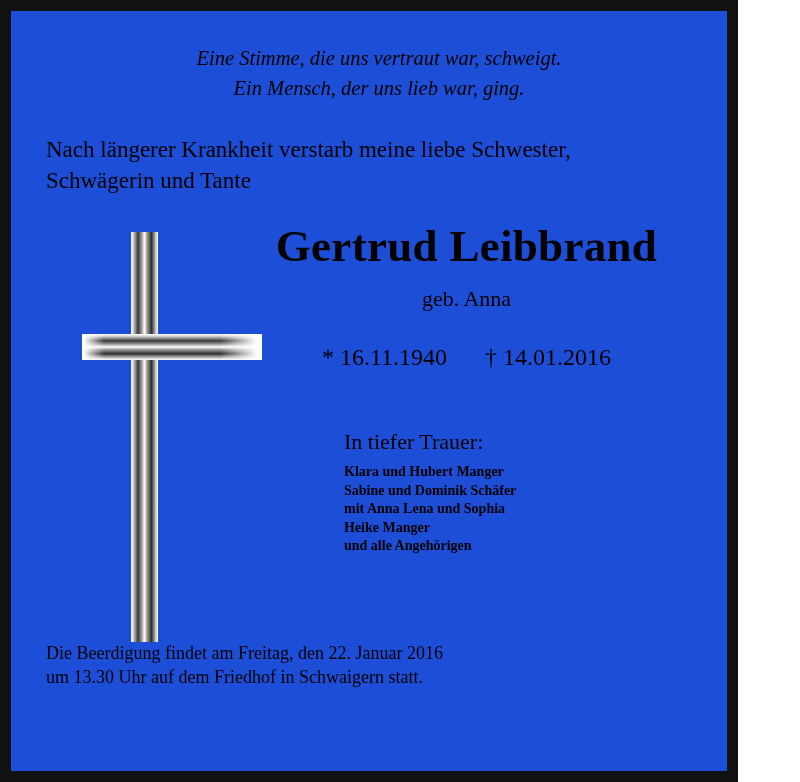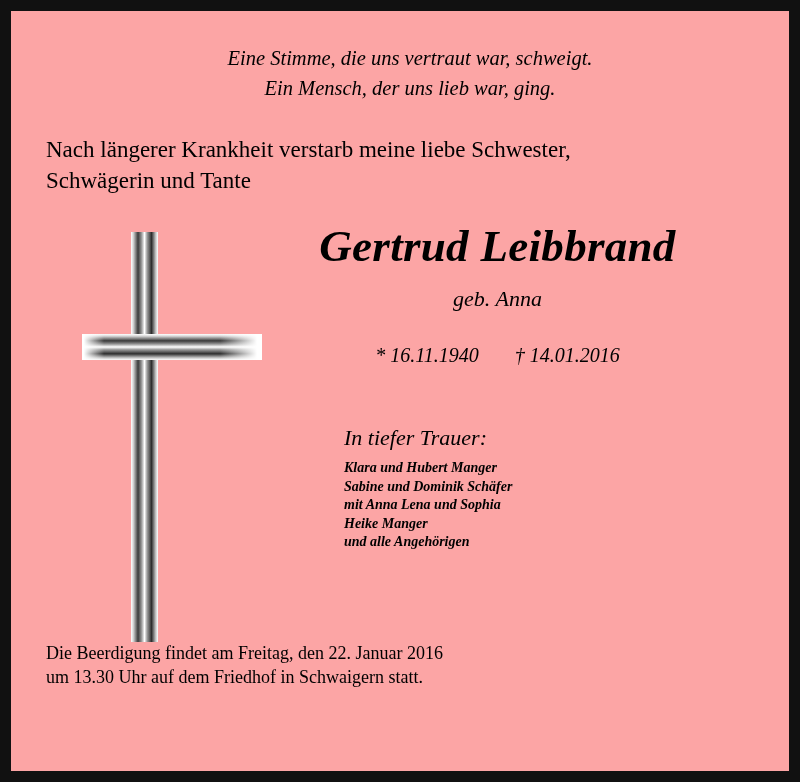--- a/index.html
+++ b/index.html
@@ -8,25 +8,25 @@
     background: #ffffff;
   }
   body {
     width: 800px;
     height: 782px;
     font-family: "Liberation Serif", serif;
     color: #000000;
   }
   .obituary {
     position: relative;
-    width: 800px;
+    width: 738px;
     height: 782px;
     box-sizing: border-box;
     border: 11px solid #111111;
-    background: #fca5a5;
+    background: #1d4ed8;
   }
   .inner {
     position: relative;
     width: 100%;
     height: 100%;
     box-sizing: border-box;
     padding: 22px 30px 18px 30px;
   }
   .verse {
     text-align: center;
@@ -42,21 +42,20 @@
   .intro {
     font-size: 23px;
     line-height: 1.33;
     margin-top: 32px;
     margin-left: 5px;
   }
   .body-area {
     position: relative;
     margin-top: 26px;
     min-height: 420px;
-    font-style: italic;
   }
   .cross-wrap {
     position: absolute;
     left: 8px;
     top: 2px;
     width: 200px;
     height: 420px;
   }
   .cross-vert {
     position: absolute;
@@ -120,21 +119,21 @@
     font-weight: bold;
     letter-spacing: 0.3px;
     line-height: 1.1;
     margin-top: 10px;
   }
   .maiden {
     font-size: 22px;
     margin-top: 14px;
   }
   .dates {
-    font-size: 20px;
+    font-size: 24px;
     margin-top: 32px;
     white-space: nowrap;
   }
   .dates .sep {
     display: inline-block;
     width: 26px;
   }
   .mourning-label {
     font-size: 22px;
     margin-top: 58px;

